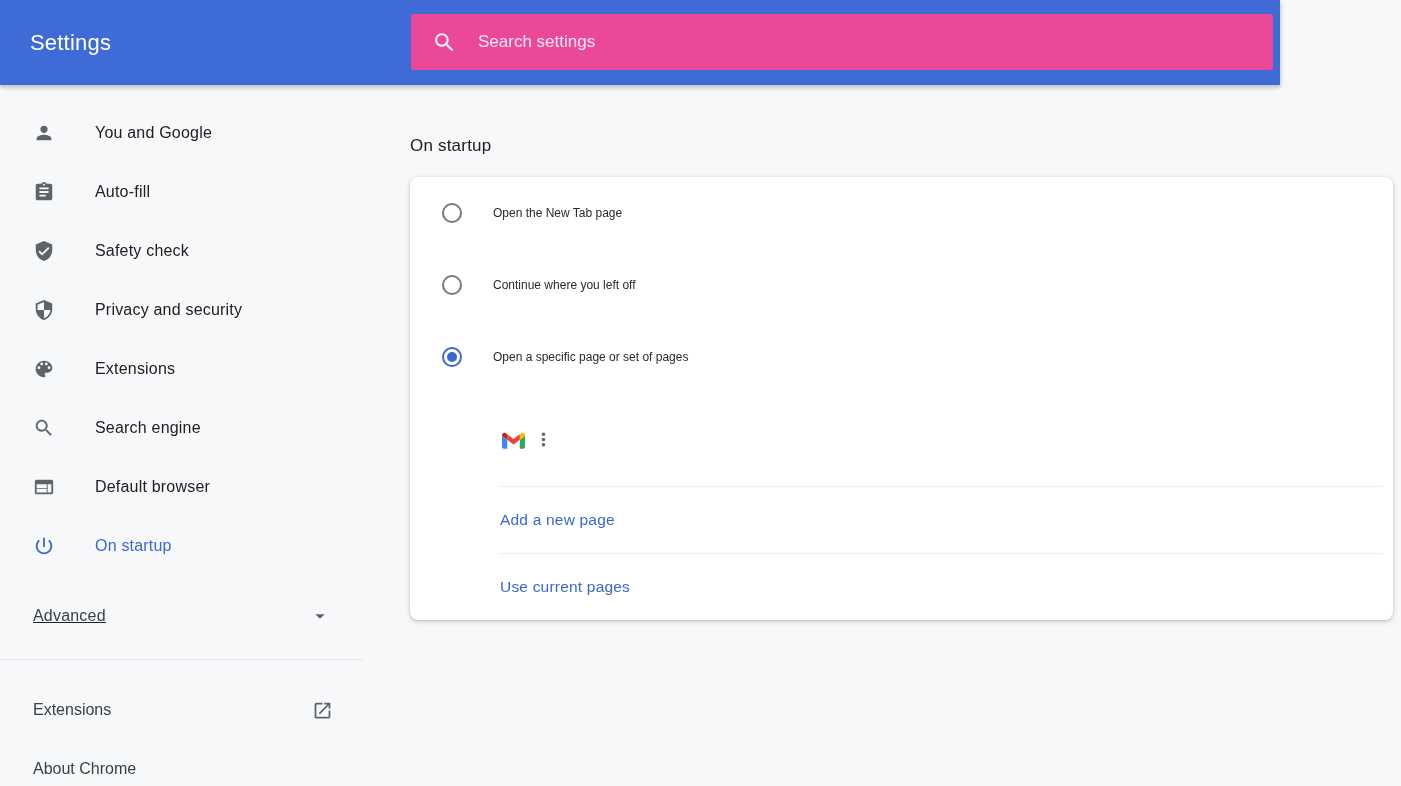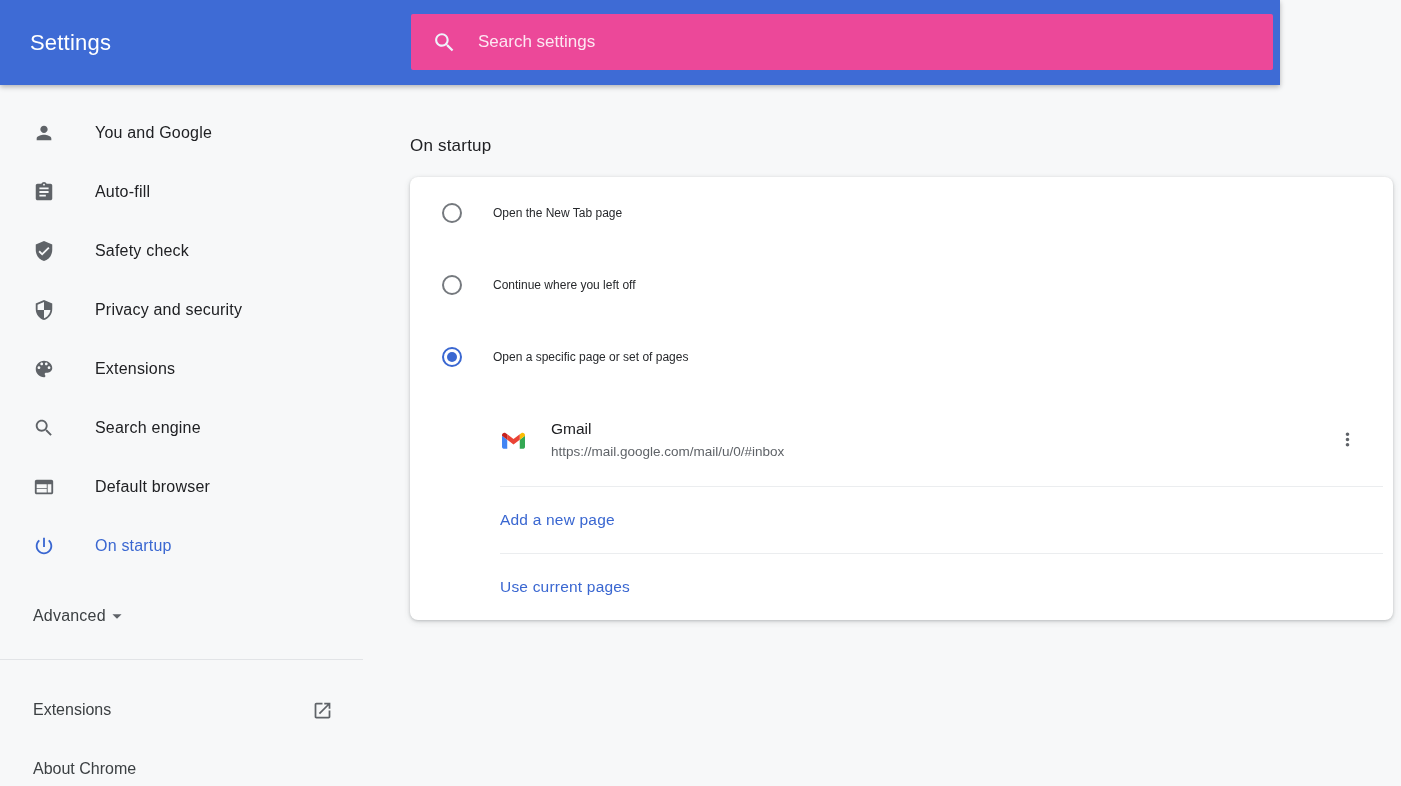--- a/index.html
+++ b/index.html
@@ -43,21 +43,21 @@
     width:363px; height:40px; margin-bottom:19px;
     display:flex; align-items:center; padding-left:33px;
     cursor:pointer; color:#202124;
   }
   .nav-item .nav-icon { width:22px; height:22px; color:#5f6368; flex:0 0 auto; display:flex; }
   .nav-item .nav-icon svg { width:22px; height:22px; }
   .nav-item .nav-label { margin-left:40px; font-size:16px; letter-spacing:.2px; }
   .nav-item.selected { color:#3a67d1; }
   .nav-item.selected .nav-icon { color:#3a67d1; }
 
-  .nav-advanced { margin-top:30px; padding-right:32px; }
+  .nav-advanced { margin-top:30px; justify-content:space-between; padding-right:32px;text-decoration:underline; }
   .nav-advanced .nav-label { margin-left:0; font-weight:500; color:#3c4043; }
   .caret-icon { width:22px; height:22px; color:#5f6368; }
 
   .nav-divider { width:363px; height:1px; background:#e2e4e7; margin:23px 0 30px 0; }
 
   .nav-footer-item {
     width:363px; height:40px; margin-bottom:19px;
     display:flex; align-items:center; justify-content:space-between;
     padding-left:33px; padding-right:30px; cursor:pointer;
   }
@@ -248,24 +248,20 @@
     <div class="site-row">
       <span class="site-icon">
         <svg viewBox="0 0 512 384" width="23" height="18">
           <path fill="#4285f4" d="M34.91 384h81.45V186.18L0 98.91v250.18C0 368.37 15.64 384 34.91 384z"></path>
           <path fill="#34a853" d="M395.64 384h81.45c19.27 0 34.91-15.64 34.91-34.91V98.91l-116.36 87.27z"></path>
           <path fill="#fbbc04" d="M395.64 64v122.18L512 98.91V81.45c0-43.09-49.19-67.68-83.64-41.82z"></path>
           <path fill="#ea4335" d="M116.36 186.18V64L256 168.73 395.64 64v122.18L256 290.91z"></path>
           <path fill="#c5221f" d="M0 81.45v17.46l116.36 87.27V64L83.64 39.64C49.19 13.77 0 38.36 0 81.45z"></path>
         </svg>
       </span>
-      <span class="site-text">
-        <div class="site-name">Gmail</div>
-        <div class="site-url">https://mail.google.com/mail/u/0/#inbox</div>
-      </span>
       <button class="more-btn">
         <svg viewBox="0 0 24 24" fill="currentColor">
             <path d="M12 8c1.1 0 2-.9 2-2s-.9-2-2-2-2 .9-2 2 .9 2 2 2zm0 2c-1.1 0-2 .9-2 2s.9 2 2 2 2-.9 2-2-.9-2-2-2zm0 6c-1.1 0-2 .9-2 2s.9 2 2 2 2-.9 2-2-.9-2-2-2z"></path>
           </svg>
       </button>
     </div>
 
     <div class="card-divider"></div>
 
     <div class="link-row">

